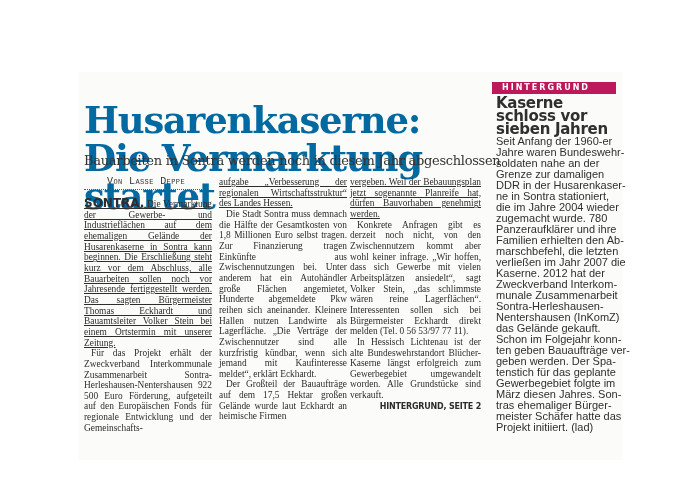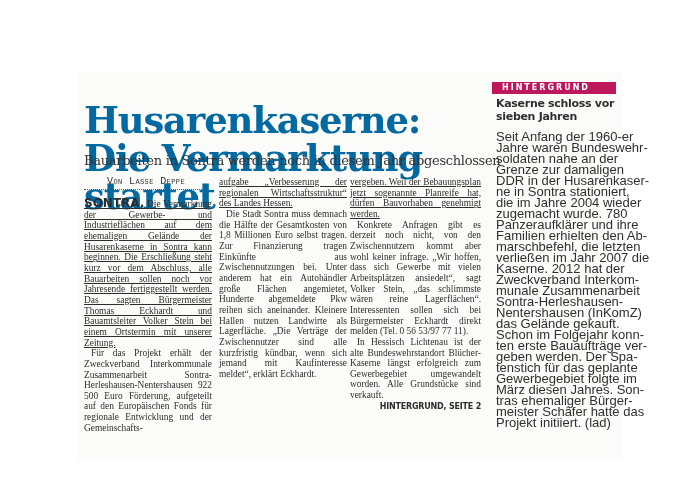--- a/index.html
+++ b/index.html
@@ -44,46 +44,47 @@
     .sidebar {
       position: absolute; left: 492px; top: 82px; width: 124px;
     }
     .side-tag {
       background: #6a8297; color: #ffffff; height: 12px; line-height: 12px;
       font-family: "DejaVu Sans", sans-serif; font-weight: bold; font-size: 8px;
       letter-spacing: 2px; padding-left: 10px;
     }
     .side-title {
       margin-top: 3px; font-family: "DejaVu Sans", sans-serif; font-weight: bold;
-      font-size: 11px; line-height: 13px; color: #2f2f2f; padding-left: 4px;
+      font-size: 15px; line-height: 13px; color: #2f2f2f; padding-left: 4px;
       letter-spacing: -0.3px;
     }
     .side-body {
-      margin-top: 8px; padding-left: 4px; font-family: "Liberation Sans", sans-serif;
-      font-size: 13px; line-height: 11px; color: #2f2f2f;
+      margin-top: 0; padding-left: 4px; font-family: "Liberation Sans", sans-serif;
+      font-size: 11px; line-height: 11px; color: #2f2f2f;
     }
     .side-body span { display: block; white-space: nowrap; }
   </style>
 </head>
 <body>
 
 <div class="clip"></div>
 
 <h1 class="headline">Husarenkaserne: Die Vermarktung startet</h1>
 <div class="subhead">Bauarbeiten in Sontra werden noch in diesem Jahr abgeschlossen</div>
 <div class="byline">Von Lasse Deppe</div>
 
 <div class="col col1">
   <p class="first"><span class="dateline">SONTRA.</span> <span>Die Vermarktung der Gewerbe- und Industrieflächen auf dem ehemaligen Gelände der Husarenkaserne in Sontra kann beginnen. Die Erschließung steht kurz vor dem Abschluss, alle Bauarbeiten sollen noch vor Jahresende fertiggestellt werden. Das sagten Bürgermeister Thomas Eckhardt und Bauamtsleiter Volker Stein bei einem Ortstermin mit unserer Zeitung.</span></p>
   <p>Für das Projekt erhält der Zweckverband Interkommunale Zusammenarbeit Sontra-Herleshausen-Nentershausen 922 500 Euro Förderung, aufgeteilt auf den Europäischen Fonds für regionale Entwicklung und der Gemeinschafts-</p>
 </div>
 
 <div class="col col2">
   <p class="first">aufgabe „Verbesserung der regionalen Wirtschaftsstruktur“ des Landes Hessen.</p>
   <p>Die Stadt Sontra muss demnach die Hälfte der Gesamtkosten von 1,8 Millionen Euro selbst tragen. Zur Finanzierung tragen Einkünfte aus Zwischennutzungen bei. Unter anderem hat ein Autohändler große Flächen angemietet, Hunderte abgemeldete Pkw reihen sich aneinander. Kleinere Hallen nutzen Landwirte als Lagerfläche. „Die Verträge der Zwischennutzer sind alle kurzfristig kündbar, wenn sich jemand mit Kaufinteresse meldet“, erklärt Eckhardt.</p>
+  <p>Der Großteil der Bauaufträge auf dem 17,5 Hektar großen Gelände wurde laut Eckhardt an heimische Firmen</p>
 </div>
 
 <div class="col col3">
   <p class="first">vergeben. Weil der Bebauungsplan jetzt sogenannte Planreife hat, dürfen Bauvorhaben genehmigt werden.</p>
   <p>Konkrete Anfragen gibt es derzeit noch nicht, von den Zwischennutzern kommt aber wohl keiner infrage. „Wir hoffen, dass sich Gewerbe mit vielen Arbeitsplätzen ansiedelt“, sagt Volker Stein, „das schlimmste wären reine Lagerflächen“. Interessenten sollen sich bei Bürgermeister Eckhardt direkt melden (Tel. 0 56 53/97 77 11).</p>
   <p>In Hessisch Lichtenau ist der alte Bundeswehrstandort Blücher-Kaserne längst erfolgreich zum Gewerbegebiet umgewandelt worden. Alle Grundstücke sind verkauft.</p>
   <div class="ref">HINTERGRUND, SEITE 2</div>
 </div>
 
 <aside class="sidebar">
@@ -102,21 +103,21 @@
       <span>Familien erhielten den Ab-</span>
       <span>marschbefehl, die letzten</span>
       <span>verließen im Jahr 2007 die</span>
       <span>Kaserne. 2012 hat der</span>
       <span>Zweckverband Interkom-</span>
       <span>munale Zusammenarbeit</span>
       <span>Sontra-Herleshausen-</span>
       <span>Nentershausen (InKomZ)</span>
       <span>das Gelände gekauft.</span>
       <span>Schon im Folgejahr konn-</span>
-      <span>ten erste Bauaufträge ver-</span>
+      <span>ten geben Bauaufträge ver-</span>
       <span>geben werden. Der Spa-</span>
       <span>tenstich für das geplante</span>
       <span>Gewerbegebiet folgte im</span>
       <span>März diesen Jahres. Son-</span>
       <span>tras ehemaliger Bürger-</span>
       <span>meister Schäfer hatte das</span>
       <span>Projekt initiiert. (lad)</span>
     </div>
 </aside>
 

